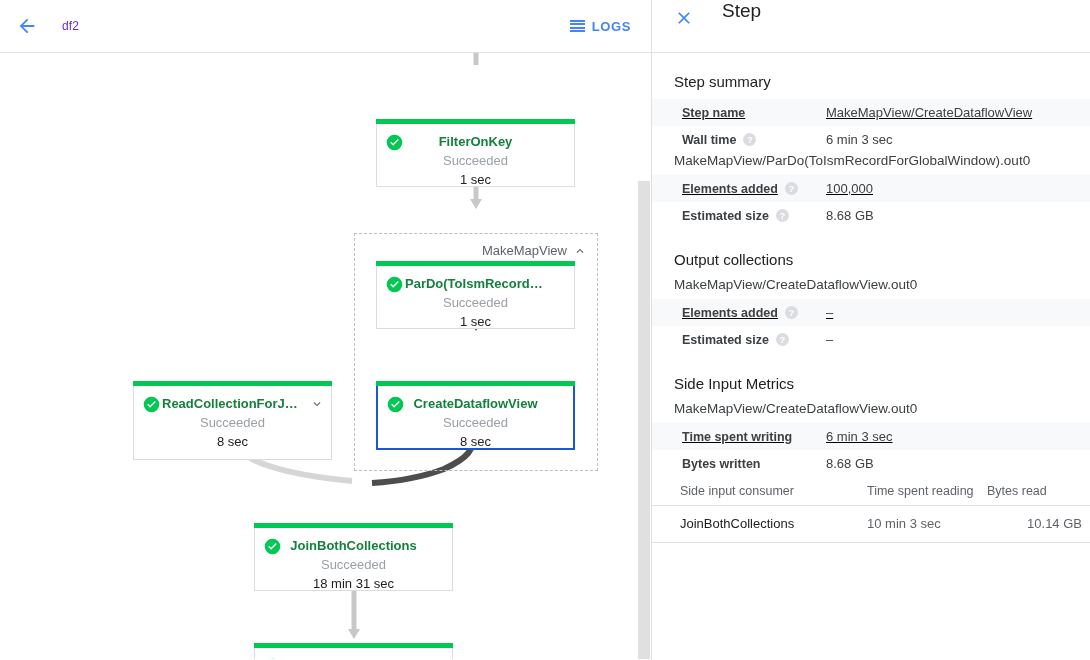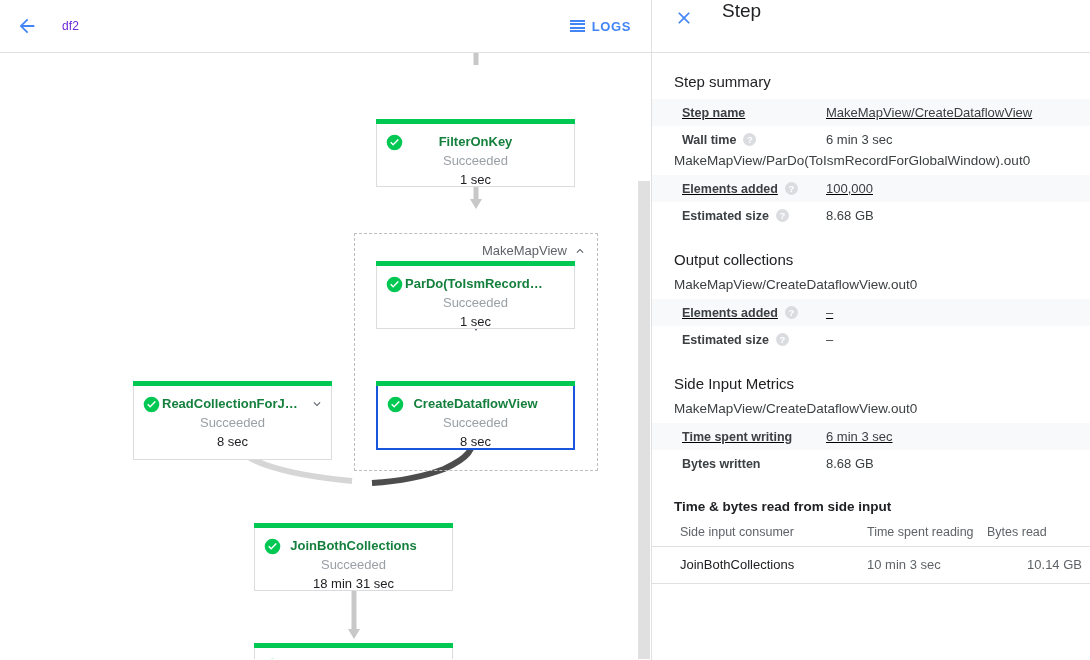--- a/index.html
+++ b/index.html
@@ -507,21 +507,20 @@
           <td class="k"><span>Time spent writing</span></td>
           <td class="v">6 min 3 sec</td>
         </tr>
         <tr>
           <td class="k"><span>Bytes written</span></td>
           <td class="v">8.68 GB</td>
         </tr>
       </tbody>
         </table>
 
-      <div class="sec-title bold-sm">Time &amp; bytes read from side input</div>
       <table class="sidetbl">
         <thead>
           <tr>
             <th class="c1">Side input consumer</th>
             <th class="c2">Time spent reading</th>
             <th class="c3">Bytes read</th>
           </tr>
         </thead>
         <tbody>
           <tr>

